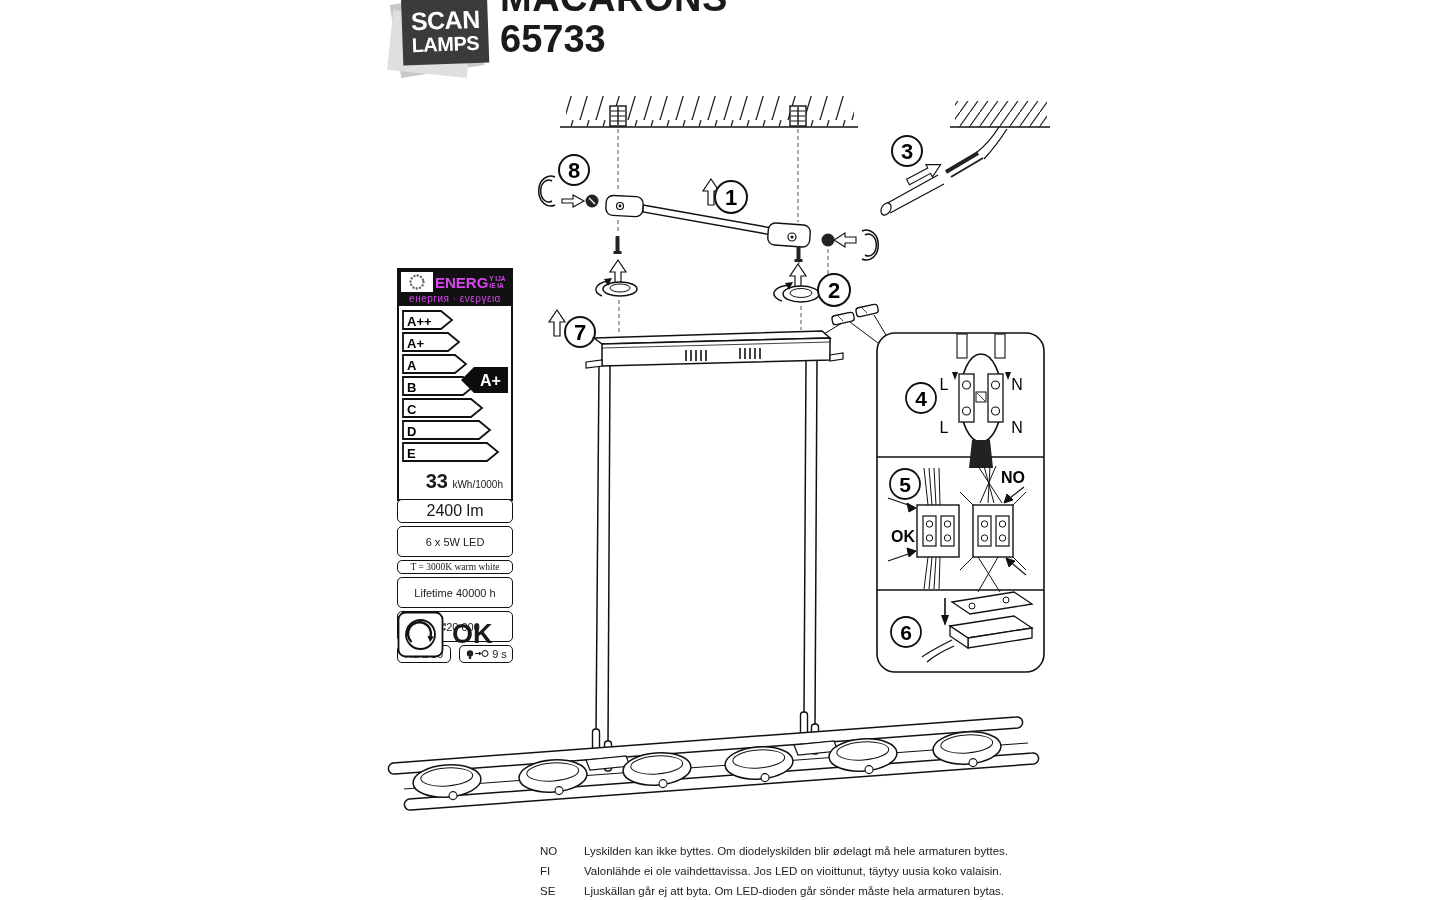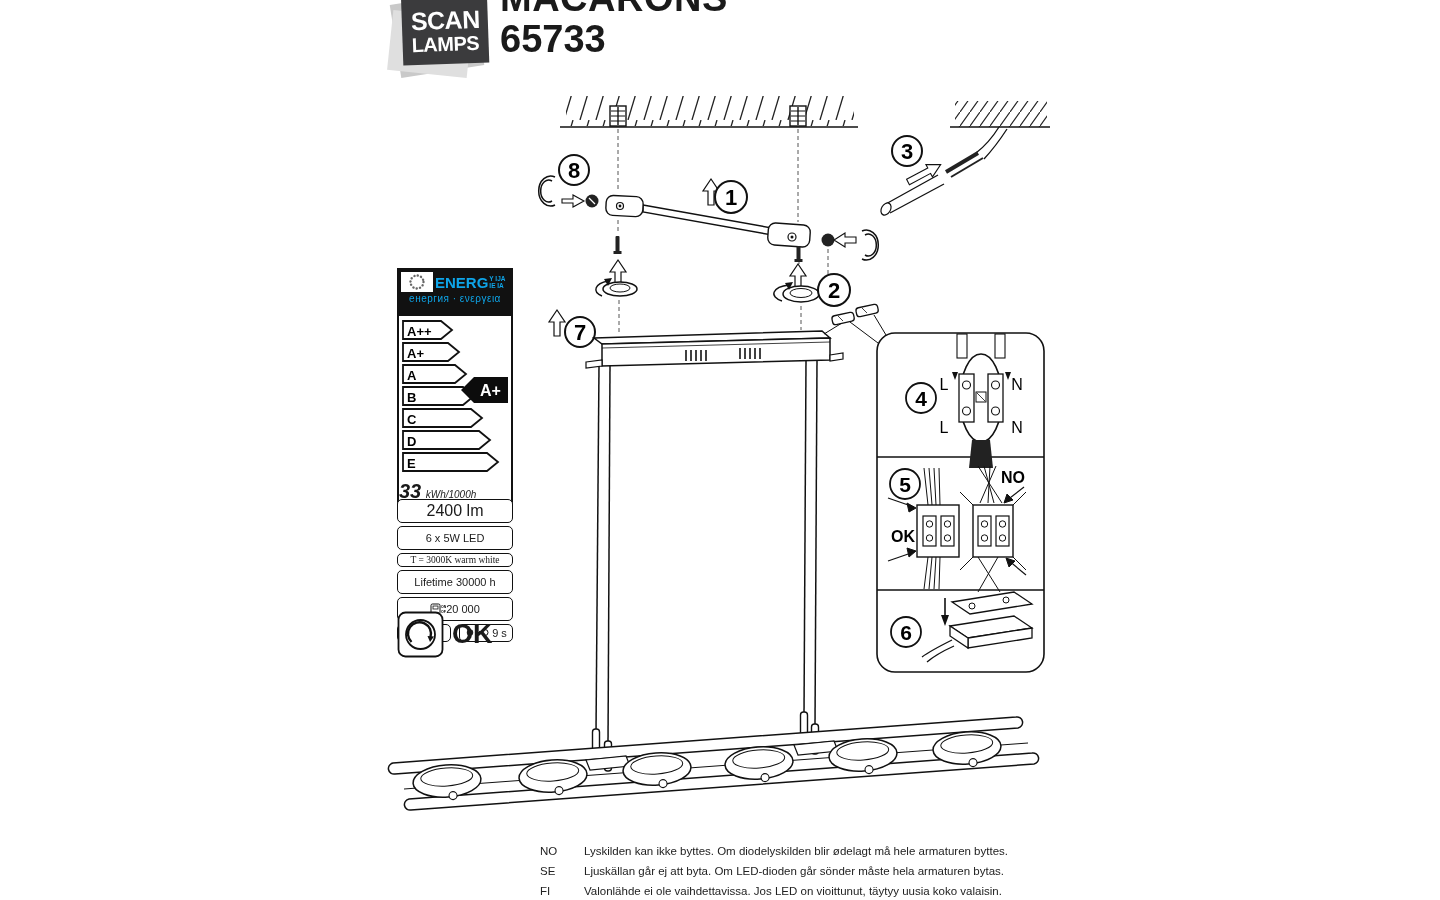--- a/index.html
+++ b/index.html
@@ -22,39 +22,39 @@
   .brand .l1{font-size:25px;}
   .brand .l2{font-size:20px;margin-top:1px;}
 
   
   .title-block{left:500px;top:-21px;font-weight:bold;line-height:1;}
   .product-name{font-size:38px;letter-spacing:0.5px;}
   .product-code{font-size:38px;margin-top:3px;}
 
   
   .energy-label{left:397px;top:268px;width:116px;border:2px solid #111;background:#fff;box-sizing:border-box;}
-  .el-header{background:#111;color:#0ea5e9;padding:2px 2px 12px 2px;}
+  .el-header{background:#111;color:#d946ef;padding:2px 2px 2px 2px;}
   .el-hrow{display:flex;align-items:center;}
   .el-eu{background:#fff;width:32px;height:20px;display:flex;align-items:center;justify-content:center;margin-right:2px;}
   .el-word{font-size:15px;font-weight:bold;letter-spacing:0;}
   .el-suffix{font-size:6.5px;font-weight:bold;line-height:1.1;margin-left:1px;}
   .el-sub{font-size:10px;margin-top:1px;text-align:center;letter-spacing:0.5px;}
   .el-body{position:relative;padding:4px 2px 2px 3px;}
   .class-row{height:22px;}
   .rating{position:absolute;right:2px;top:60px;}
-  .consumption{padding:4px 8px 6px 0;font-style:italic;}
+  .consumption{text-align:right;padding:4px 8px 6px 0;}
   .consumption .value{font-size:20px;font-weight:bold;}
   .consumption .unit{font-size:10px;}
 
   
   .spec-stack{left:397px;top:499px;width:116px;}
   .spec-box{border:1.7px solid #111;border-radius:5px;background:#fff;text-align:center;
       margin-bottom:3px;display:flex;align-items:center;justify-content:center;box-sizing:border-box;}
   .spec-lumen{height:24px;font-size:16px;}
-  .spec-sm{height:24px;font-size:11px;}
+  .spec-sm{height:31px;font-size:11px;}
   .spec-xs{height:14px;font-size:9.5px;font-family:Liberation Serif, serif;}
   .spec-row{display:flex;gap:8px;}
   .spec-row .spec-box{flex:1;height:18px;font-size:11px;margin-bottom:0;gap:3px;}
   .icon-tiny{display:inline-block;vertical-align:middle;}
 
   
   .dimmer-row{left:397px;top:611px;display:flex;align-items:center;gap:8px;}
   .dimmer-ok{font-size:27px;font-weight:bold;}
 
   
@@ -455,21 +455,21 @@
     <div class="consumption">
       <span class="value">33</span>
       <span class="unit">kWh/1000h</span>
     </div>
   </div>
 
   <div class="abs spec-stack">
     <div class="spec-box spec-lumen">2400 lm</div>
     <div class="spec-box spec-sm">6 x 5W LED</div>
     <div class="spec-box spec-xs">T = 3000K warm white</div>
-    <div class="spec-box spec-sm">Lifetime 30000 h</div>
+    <div class="spec-box spec-sm">Lifetime 40000 h</div>
     <div class="spec-box spec-sm">
       <svg class="icon-tiny" width="16" height="12" viewBox="0 0 16 12">
         <rect x="1" y="1" width="9" height="10" rx="1.5" fill="#fff" stroke="#111" stroke-width="1"></rect>
         <rect x="3" y="3" width="5" height="3" fill="none" stroke="#111" stroke-width="0.8"></rect>
         <text x="11" y="5" font-size="3.5" font-weight="700">ON</text>
         <text x="11" y="10" font-size="3.5" font-weight="700">OFF</text>
       </svg>
       <span>20 000</span>
     </div>
     <div class="spec-row">
@@ -496,22 +496,22 @@
     </svg>
     <span class="dimmer-ok">OK</span>
   </div>
 
   <div class="abs footnotes">
     <div class="fn-row">
       <span class="fn-lang">NO</span>
       <span class="fn-text">Lyskilden kan ikke byttes. Om diodelyskilden blir ødelagt må hele armaturen byttes.</span>
     </div>
     <div class="fn-row">
+      <span class="fn-lang">FI</span>
+      <span class="fn-text">Valonlähde ei ole vaihdettavissa. Jos LED on vioittunut, täytyy uusia koko valaisin.</span>
+    </div>
+    <div class="fn-row">
       <span class="fn-lang">SE</span>
       <span class="fn-text">Ljuskällan går ej att byta. Om LED-dioden går sönder måste hela armaturen bytas.</span>
     </div>
-    <div class="fn-row">
-      <span class="fn-lang">FI</span>
-      <span class="fn-text">Valonlähde ei ole vaihdettavissa. Jos LED on vioittunut, täytyy uusia koko valaisin.</span>
-    </div>
   </div>
 
 </div>
 
 </body></html>

